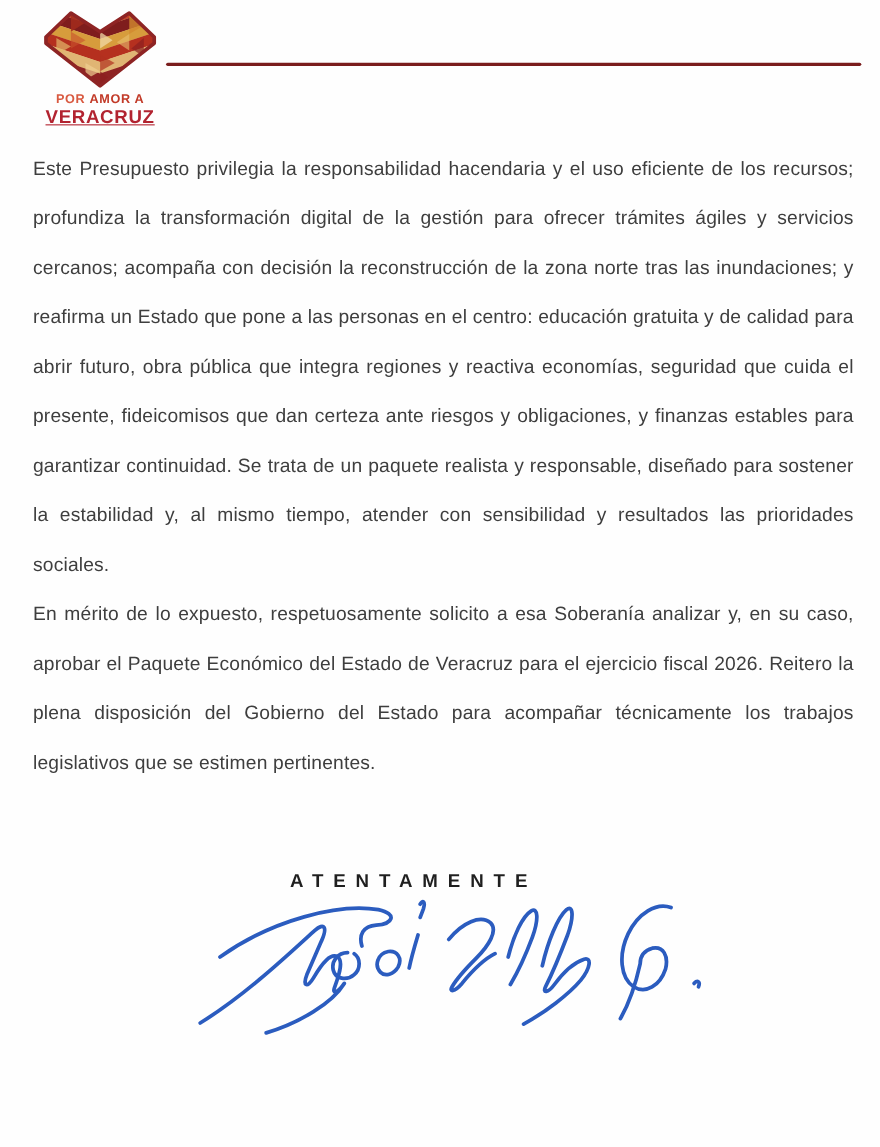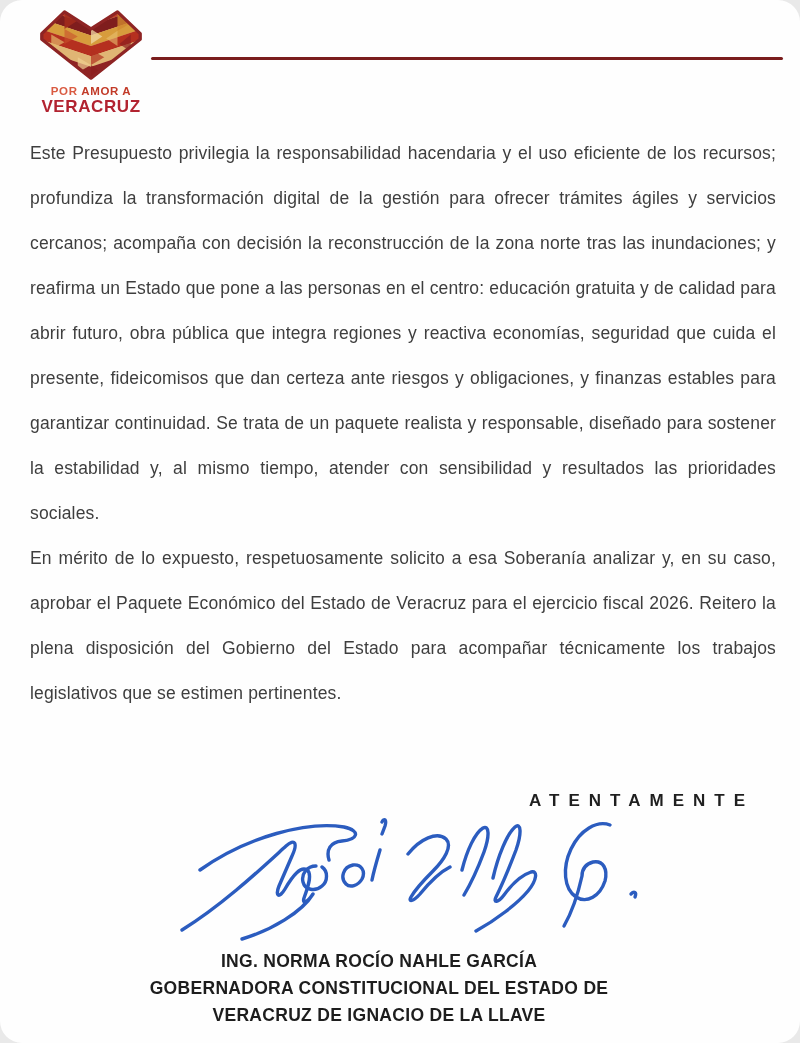--- a/index.html
+++ b/index.html
@@ -3,61 +3,61 @@
 <meta charset="utf-8">
 <style>
   html,body{margin:0;padding:0;background:#e9e9e9;}
   .page{
     position:relative;
     width:800px;height:1043px;
     margin:0 auto;
     background:#fefefe;
     font-family:"Liberation Sans","DejaVu Sans",sans-serif;
     overflow:hidden;
-    border-radius:22px;
   }
 
   
   .logo-block{
     position:absolute;left:36px;top:8px;width:110px;
     text-align:center;
   }
   .logo-heart{display:block;margin:0 auto;}
   .logo-tagline{
     margin-top:3px;
     font-size:11.5px;font-weight:700;letter-spacing:0.6px;
     white-space:nowrap;
   }
   .logo-tagline .t1{color:#d95a41;}
   .logo-tagline .t2{color:#c23a28;font-weight:800;}
   .logo-wordmark{
     margin-top:0px;
     font-size:17px;font-weight:800;letter-spacing:0.6px;
     color:#b22330;
+    text-decoration:underline;
   }
   .header-rule{
     position:absolute;left:151px;top:57px;
     width:632px;height:3px;background:#7a1d1d;border-radius:2px;
   }
 
   
   .letter-body{
     position:absolute;left:30px;top:131px;width:746px;
     color:#3e3e3e;
     font-size:17.5px;line-height:45px;letter-spacing:0.15px;
   }
   .letter-body p{
     margin:0;text-align:justify;
   }
   .letter-body p + p{}
 
   
   .closing{
     position:absolute;left:0;top:791px;width:756px;
-    text-align:right;
+    text-align:center;
   }
   .closing .salutation{
     display:inline-block;
     position:relative;left:-2px;
     font-size:17px;font-weight:700;letter-spacing:9px;
     color:#1f1f1f;
   }
   .signature-svg{
     position:absolute;left:176px;top:808px;
     pointer-events:none;
@@ -131,21 +131,14 @@
 
       <path d="M24 62 C 72 28, 132 13, 168 19 C 186 23, 181 32, 166 33 C 154 34, 150 42, 153 52 M 140 58 C 131 58, 125 66, 127 74 C 129 82, 139 84, 146 78 C 152 73, 152 63, 146 59 M 170 76 C 164 70, 167 59, 177 57 C 185 56, 190 63, 186 71 C 182 78, 174 80, 170 76 M 204 42 C 201 52, 198 62, 196 72 M 206 14 C 208 10, 211 11, 209 18 L 206 26"></path>
 
       <path d="M232 46 C 244 31, 261 23, 270 31 C 277 38, 268 52, 257 63 C 247 73, 239 82, 235 89 C 232 94, 237 94, 244 86 C 253 75, 264 64, 274 59 M 286 62 C 291 42, 299 25, 307 20 C 313 17, 314 27, 308 44 C 302 60, 294 77, 288 87 M 317 70 C 322 48, 331 26, 339 19 C 345 14, 346 25, 340 42 C 332 63, 324 81, 320 89 C 317 95, 322 95, 328 87 C 336 76, 346 67, 355 64 C 362 62, 361 72, 352 83 C 341 96, 320 112, 300 123"></path>
 
       <path d="M434 17 C 421 12, 404 22, 395 41 C 386 60, 388 81, 400 89 C 411 96, 424 88, 429 73 C 432 61, 427 52, 417 54 C 410 56, 406 61, 406 68 C 402 86, 396 104, 388 118"></path>
       <path d="M455 86 C 458 83, 461 84, 459 89"></path>
     </g>
   </svg>
 
-  <div class="signatory">
-    <div class="inner">
-      <div>ING. NORMA ROCÍO NAHLE GARCÍA</div>
-      <div>GOBERNADORA CONSTITUCIONAL DEL ESTADO DE</div>
-      <div>VERACRUZ DE IGNACIO DE LA LLAVE</div>
-    </div>
-  </div>
 
 </div>
 
 </body></html>

